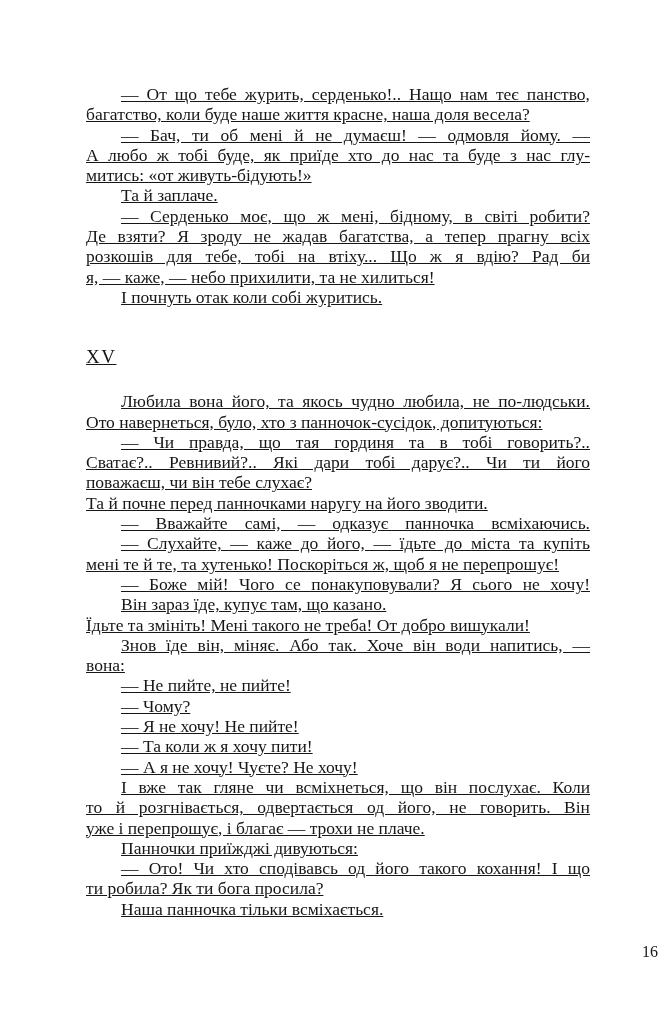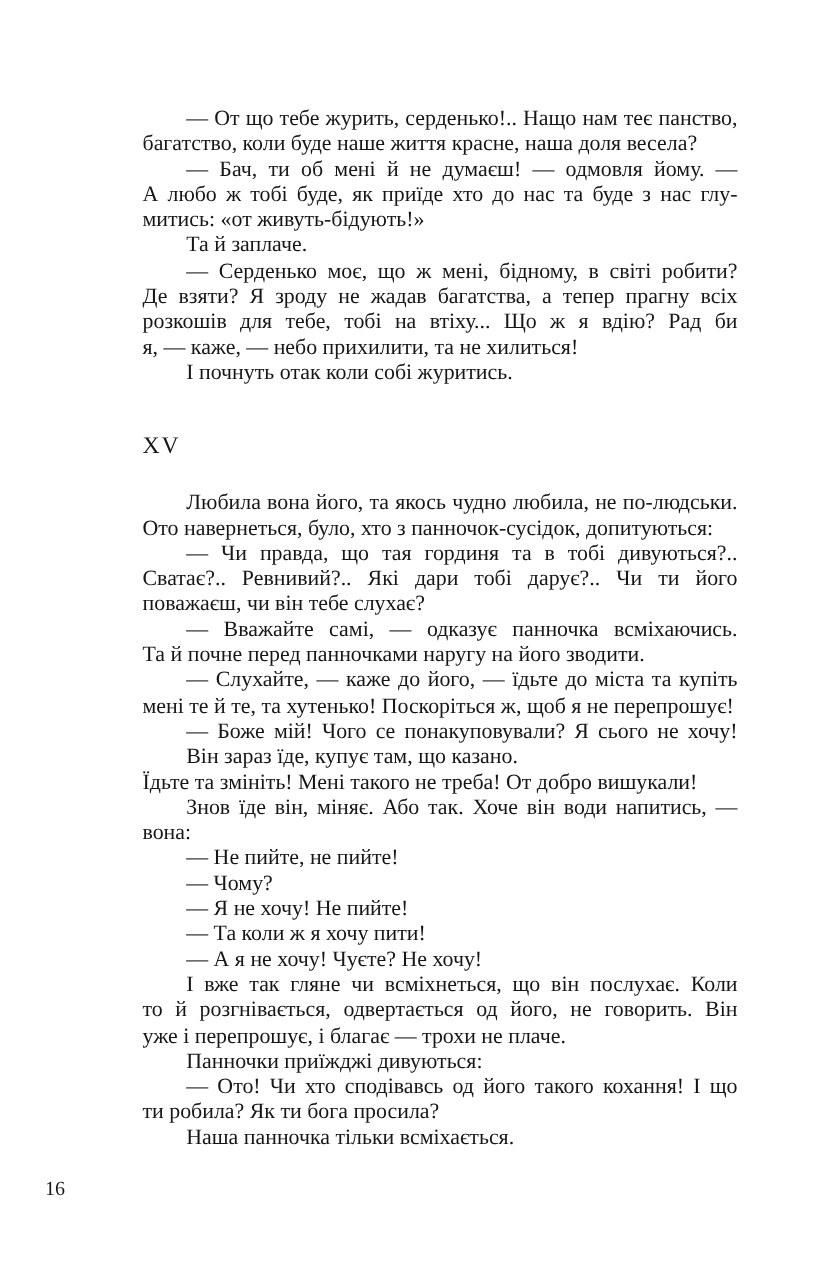--- a/index.html
+++ b/index.html
@@ -10,21 +10,22 @@
   .page {
     position: relative;
     width: 658px;
     height: 1024px;
     background: #ffffff;
     color: #161616;
     font-family: "Liberation Serif", "DejaVu Serif", serif;
     overflow: hidden;
   }
   .text-column {
-    padding: 84px 68px 0 114px;
+    padding: 84px 68px 0 86px;
+    text-decoration: underline;
   }
   .line {
     font-size: 17.5px;
     line-height: 20.3px;
     text-align: justify;
     text-align-last: justify;
     white-space: normal;
   }
   .line.para-last {
     text-align-last: left;
@@ -35,21 +36,21 @@
   .chapter-heading {
     margin: 40px 0 24px 0;
     font-size: 19px;
     font-weight: normal;
     line-height: 20px;
     letter-spacing: 1.5px;
     text-align: left;
   }
   .footer {
     margin-top: 24px;
-    text-align: left;
+    text-align: right;
     margin-left: 36px;
   }
   .page-number {
     font-size: 16px;
     line-height: 18px;
   }
 </style>
 </head>
 <body>
 
@@ -65,25 +66,25 @@
         <div class="line para-first">— Серденько моє, що ж мені, бідному, в світі робити?</div>
         <div class="line">Де взяти? Я зроду не жадав багатства, а тепер прагну всіх</div>
         <div class="line">розкошів для тебе, тобі на втіху... Що ж я вдію? Рад би</div>
         <div class="line para-last">я, — каже, — небо прихилити, та не хилиться!</div>
         <div class="line para-first para-last">І почнуть отак коли собі журитись.</div>
       </div>
     <h2 class="chapter-heading">XV</h2>
     <div class="section">
         <div class="line para-first">Любила вона його, та якось чудно любила, не по-людськи.</div>
         <div class="line para-last">Ото навернеться, було, хто з панночок-сусідок, допитуються:</div>
-        <div class="line para-first">— Чи правда, що тая гординя та в тобі дивуються?..</div>
+        <div class="line para-first">— Чи правда, що тая гординя та в тобі говорить?..</div>
         <div class="line">Сватає?.. Ревнивий?.. Які дари тобі дарує?.. Чи ти його</div>
         <div class="line para-last">поважаєш, чи він тебе слухає?</div>
+        <div class="line para-last">Та й почне перед панночками наругу на його зводити.</div>
         <div class="line para-first">— Вважайте самі, — одказує панночка всміхаючись.</div>
-        <div class="line para-last">Та й почне перед панночками наругу на його зводити.</div>
         <div class="line para-first">— Слухайте, — каже до його, — їдьте до міста та купіть</div>
         <div class="line para-last">мені те й те, та хутенько! Поскоріться ж, щоб я не перепрошує!</div>
         <div class="line para-first">— Боже мій! Чого се понакуповували? Я сього не хочу!</div>
         <div class="line para-first para-last">Він зараз їде, купує там, що казано.</div>
         <div class="line para-last">Їдьте та змініть! Мені такого не треба! От добро вишукали!</div>
         <div class="line para-first">Знов їде він, міняє. Або так. Хоче він води напитись, —</div>
         <div class="line para-last">вона:</div>
         <div class="line para-first para-last">— Не пийте, не пийте!</div>
         <div class="line para-first para-last">— Чому?</div>
         <div class="line para-first para-last">— Я не хочу! Не пийте!</div>

